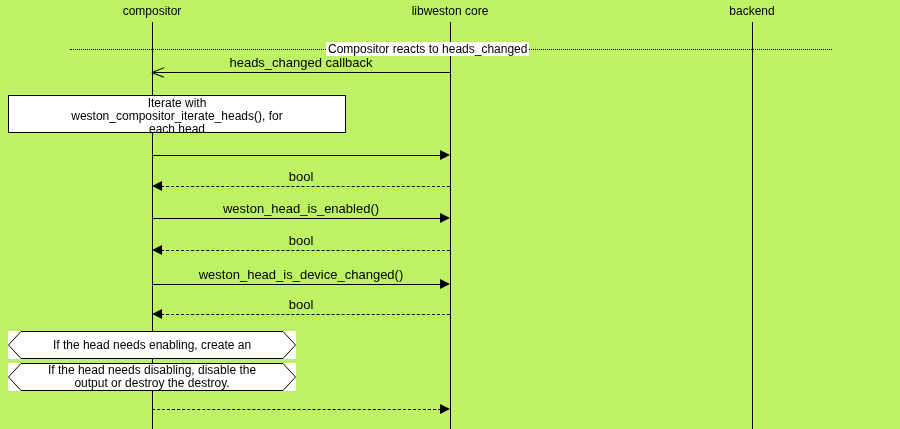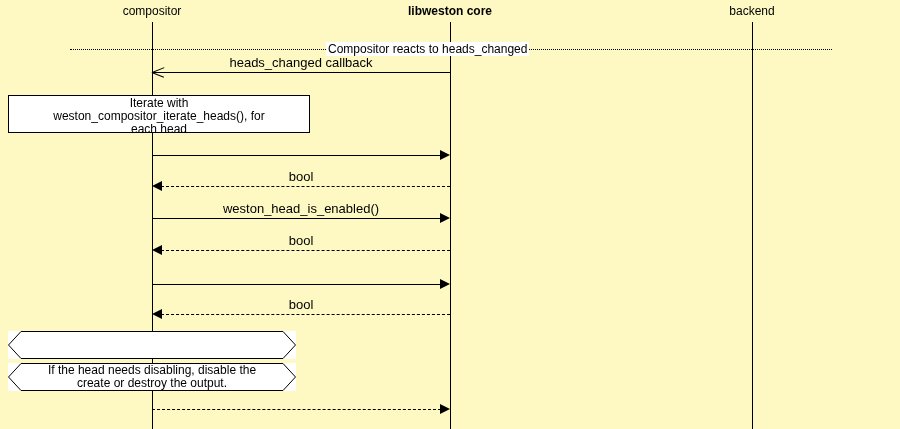--- a/index.html
+++ b/index.html
@@ -8,21 +8,21 @@
     background: #ffffff;
   }
   body {
     font-family: "Liberation Sans", sans-serif;
     color: #000000;
   }
   #diagram {
     position: relative;
     width: 900px;
     height: 429px;
-    background: #fef9c3;
+    background: #bef264;
     overflow: hidden;
   }
   
   .participant-label {
     position: absolute;
     font-size: 12px;
     line-height: 14px;
     color: #000;
     text-align: center;
     white-space: nowrap;
@@ -120,21 +120,21 @@
     width: 100%;
     box-sizing: border-box;
   }
 </style>
 </head>
 <body>
 
 <div id="diagram">
     <div class="participant-label" style="left: 152px; top: 4px;">compositor</div>
     <div class="lifeline" style="left: 152px; top: 22px; height: 407px;"></div>
-    <div class="participant-label" style="left: 450px; top: 4px; font-weight: bold;">libweston core</div>
+    <div class="participant-label" style="left: 450px; top: 4px;">libweston core</div>
     <div class="lifeline" style="left: 450px; top: 22px; height: 407px;"></div>
     <div class="participant-label" style="left: 752px; top: 4px;">backend</div>
     <div class="lifeline" style="left: 752px; top: 22px; height: 407px;"></div>
     <div class="divider-line" style="left: 70px; top: 49px; width: 762px;"></div>
     <div class="divider-text" style="left: 326px; top: 49px; text-align: center;">Compositor reacts to heads_changed</div>
     <div class="msg solid" style="left: 152px; top: 72px; width: 298px;"></div>
     <div class="head-open-left" style="left: 152px; top: 66px;">
       <i class="a"></i>
       <i class="b"></i>
     </div>
@@ -145,39 +145,41 @@
     <div class="head-filled-left" style="left: 152px; top: 181px;"></div>
     <div class="msg-label" style="left: 301px; top: 170px;">bool</div>
     <div class="msg solid" style="left: 152px; top: 218px; width: 289px;"></div>
     <div class="head-filled-right" style="left: 440px; top: 213px;"></div>
     <div class="msg-label" style="left: 301px; top: 202px;">weston_head_is_enabled()</div>
     <div class="msg dashed" style="left: 161px; top: 250px; width: 289px;"></div>
     <div class="head-filled-left" style="left: 152px; top: 245px;"></div>
     <div class="msg-label" style="left: 301px; top: 234px;">bool</div>
     <div class="msg solid" style="left: 152px; top: 284px; width: 289px;"></div>
     <div class="head-filled-right" style="left: 440px; top: 279px;"></div>
+    <div class="msg-label" style="left: 301px; top: 268px;">weston_head_is_device_changed()</div>
     <div class="msg dashed" style="left: 161px; top: 314px; width: 289px;"></div>
     <div class="head-filled-left" style="left: 152px; top: 309px;"></div>
     <div class="msg-label" style="left: 301px; top: 298px;">bool</div>
     <div class="msg dashed" style="left: 152px; top: 409px; width: 289px;"></div>
     <div class="head-filled-right" style="left: 440px; top: 404px;"></div>
-    <div class="note-box" style="left: 8px; top: 95px; width: 302px; height: 38px;">
+    <div class="note-box" style="left: 8px; top: 95px; width: 338px; height: 38px;">
       <div>Iterate with</div>
       <div>weston_compositor_iterate_heads(), for</div>
       <div>each head</div>
     </div>
     <div class="hex-box" style="left: 8px; top: 331px; width: 288px; height: 28px;">
       <svg class="hex-svg" width="288" height="28">
         <polygon points="13,0.5 275,0.5 287.5,14 275,27.5 13,27.5 0.5,14" fill="#ffffff" stroke="#000000" stroke-width="1"></polygon>
       </svg>
       <div class="hex-text">
+        <div>If the head needs enabling, create an</div>
       </div>
     </div>
     <div class="hex-box" style="left: 8px; top: 363px; width: 288px; height: 28px;">
       <svg class="hex-svg" width="288" height="28">
         <polygon points="13,0.5 275,0.5 287.5,14 275,27.5 13,27.5 0.5,14" fill="#ffffff" stroke="#000000" stroke-width="1"></polygon>
       </svg>
       <div class="hex-text">
         <div>If the head needs disabling, disable the</div>
-        <div>create or destroy the output.</div>
+        <div>output or destroy the destroy.</div>
       </div>
     </div>
   </div>
 
 </body></html>

